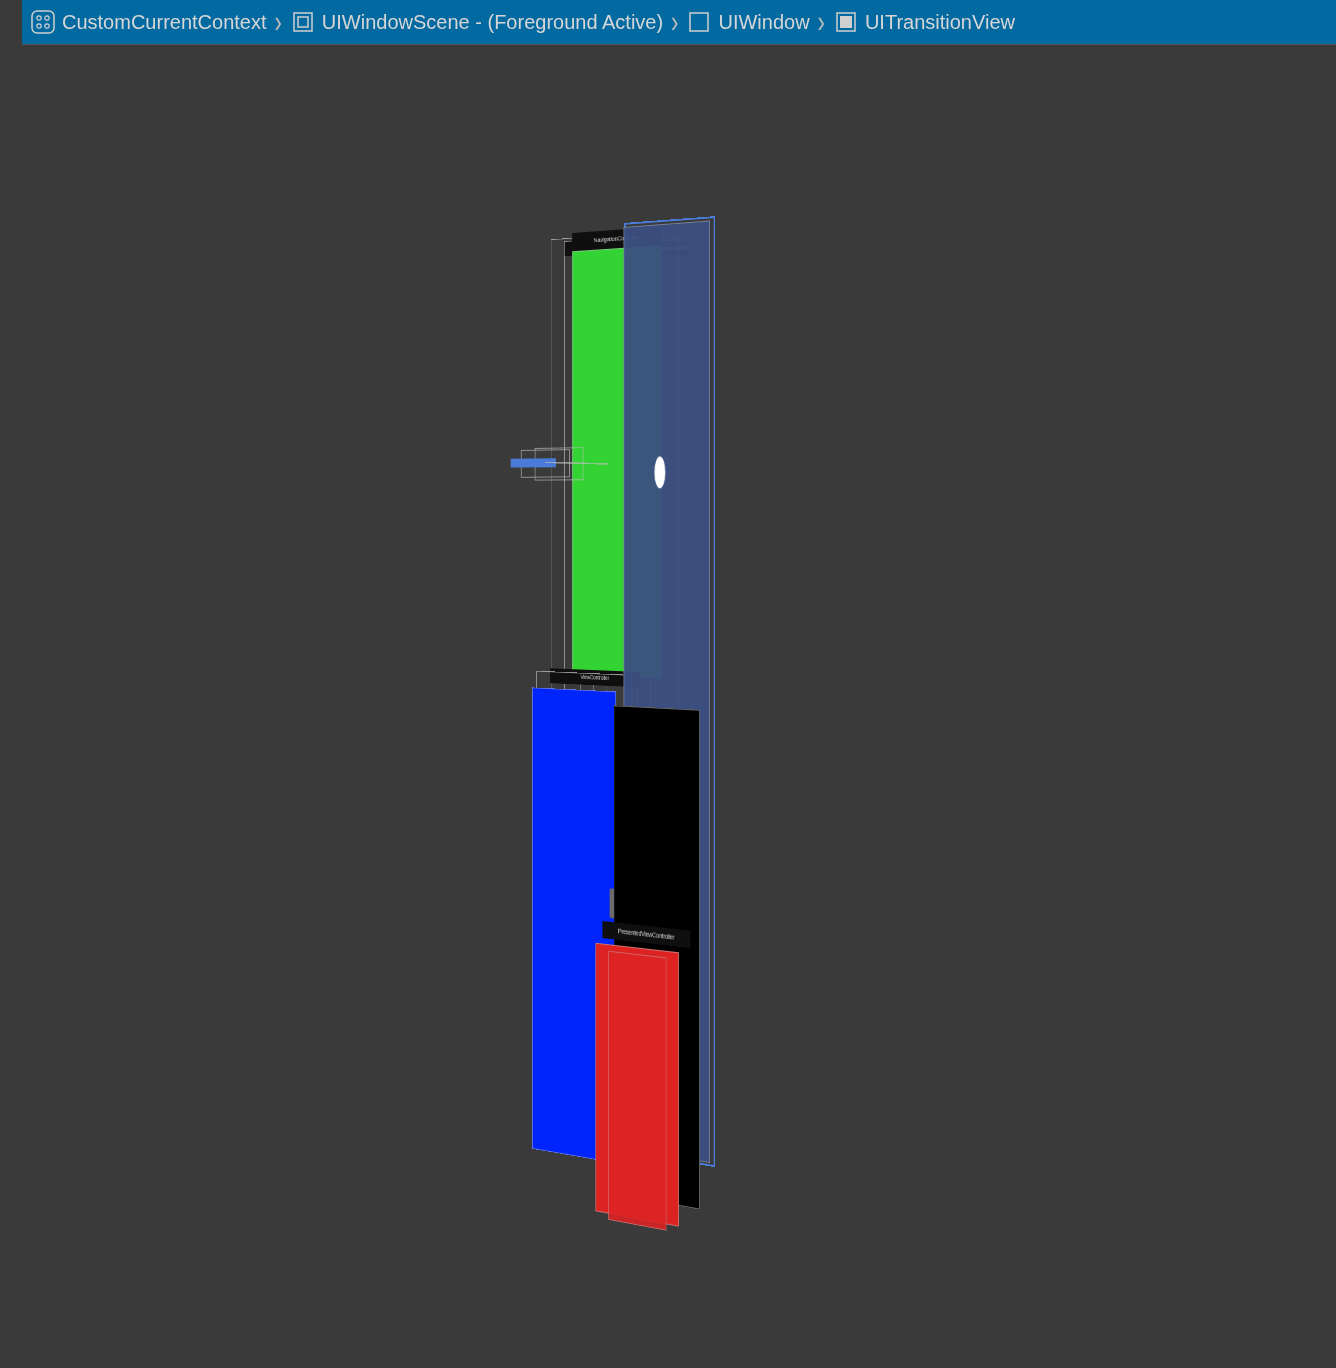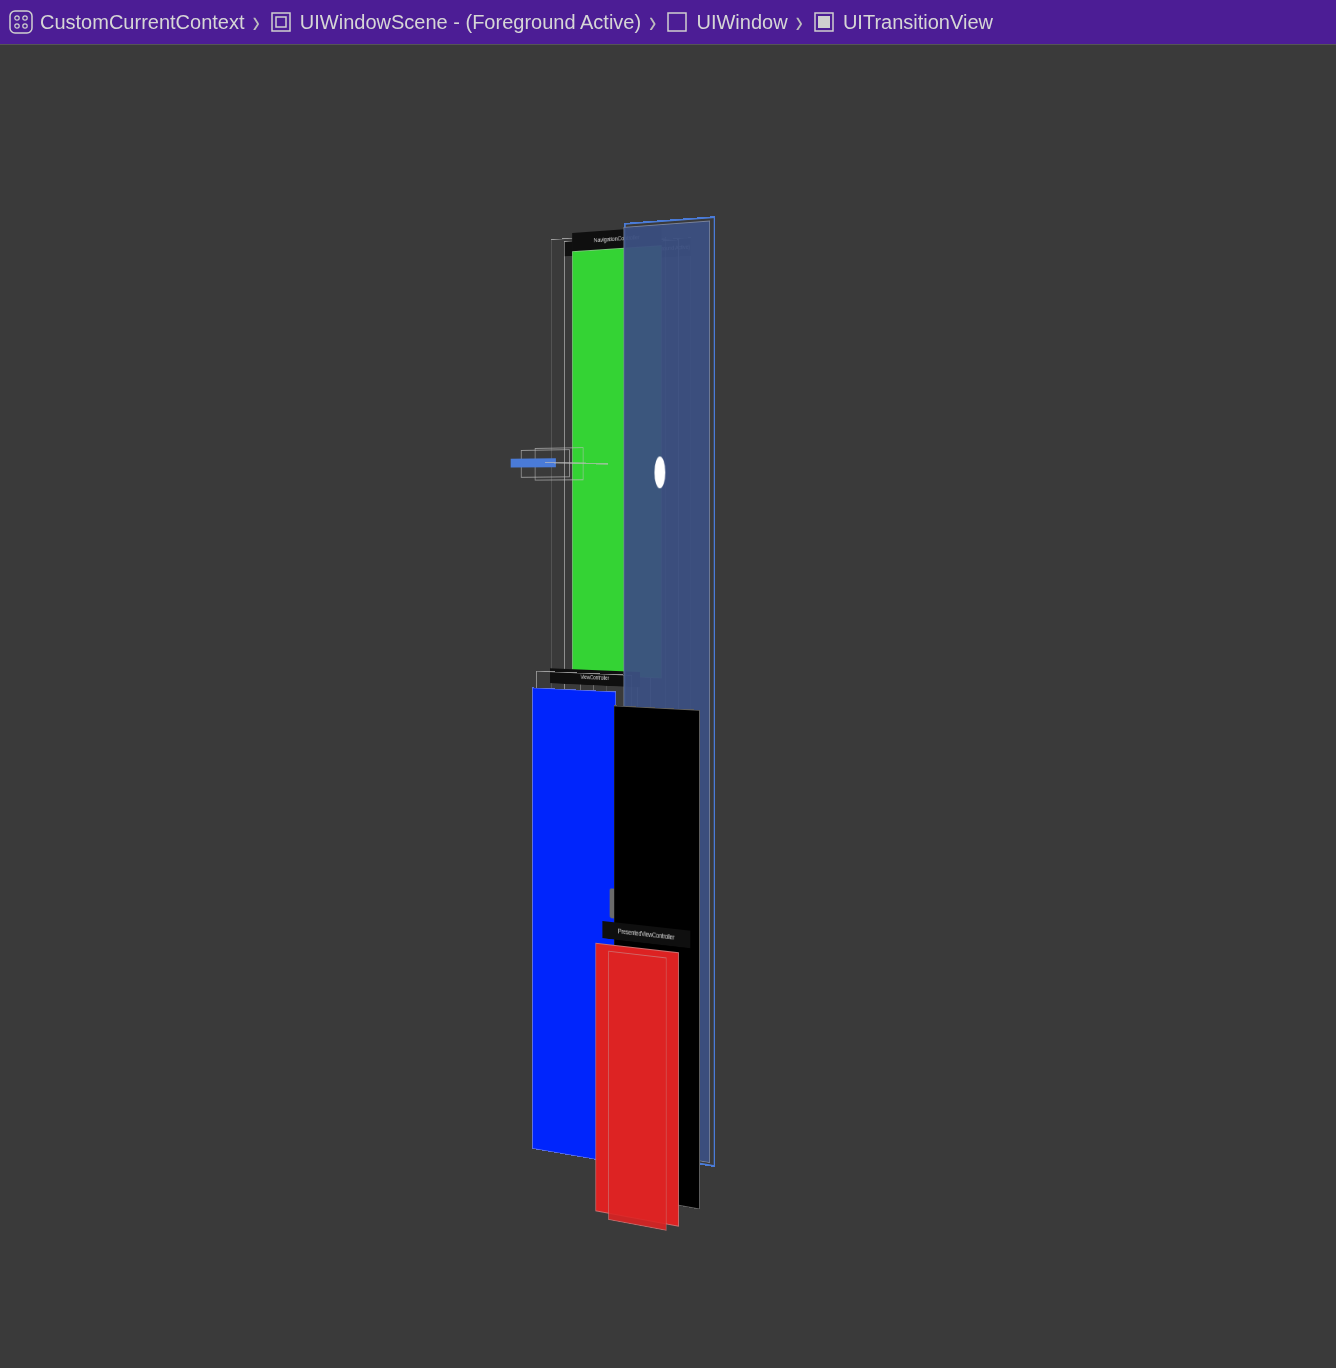--- a/index.html
+++ b/index.html
@@ -12,26 +12,27 @@
     overflow: hidden;
     color: #ddd;
   }
 
   
   .pathbar {
     display: flex;
     align-items: center;
     height: 44px;
     padding: 0 6px;
-    background: #4c1d95;
+    background: #0369a1;
     border-bottom: 1px solid #555;
     font-size: 20px;
     color: #d6d6d6;
     gap: 6px;
     white-space: nowrap;
+    margin-left: 22px;
   }
   .pathbar .segment {
     display: flex;
     align-items: center;
     gap: 6px;
     padding: 0 2px;
     cursor: default;
   }
   .chevron {
     font-size: 22px;

